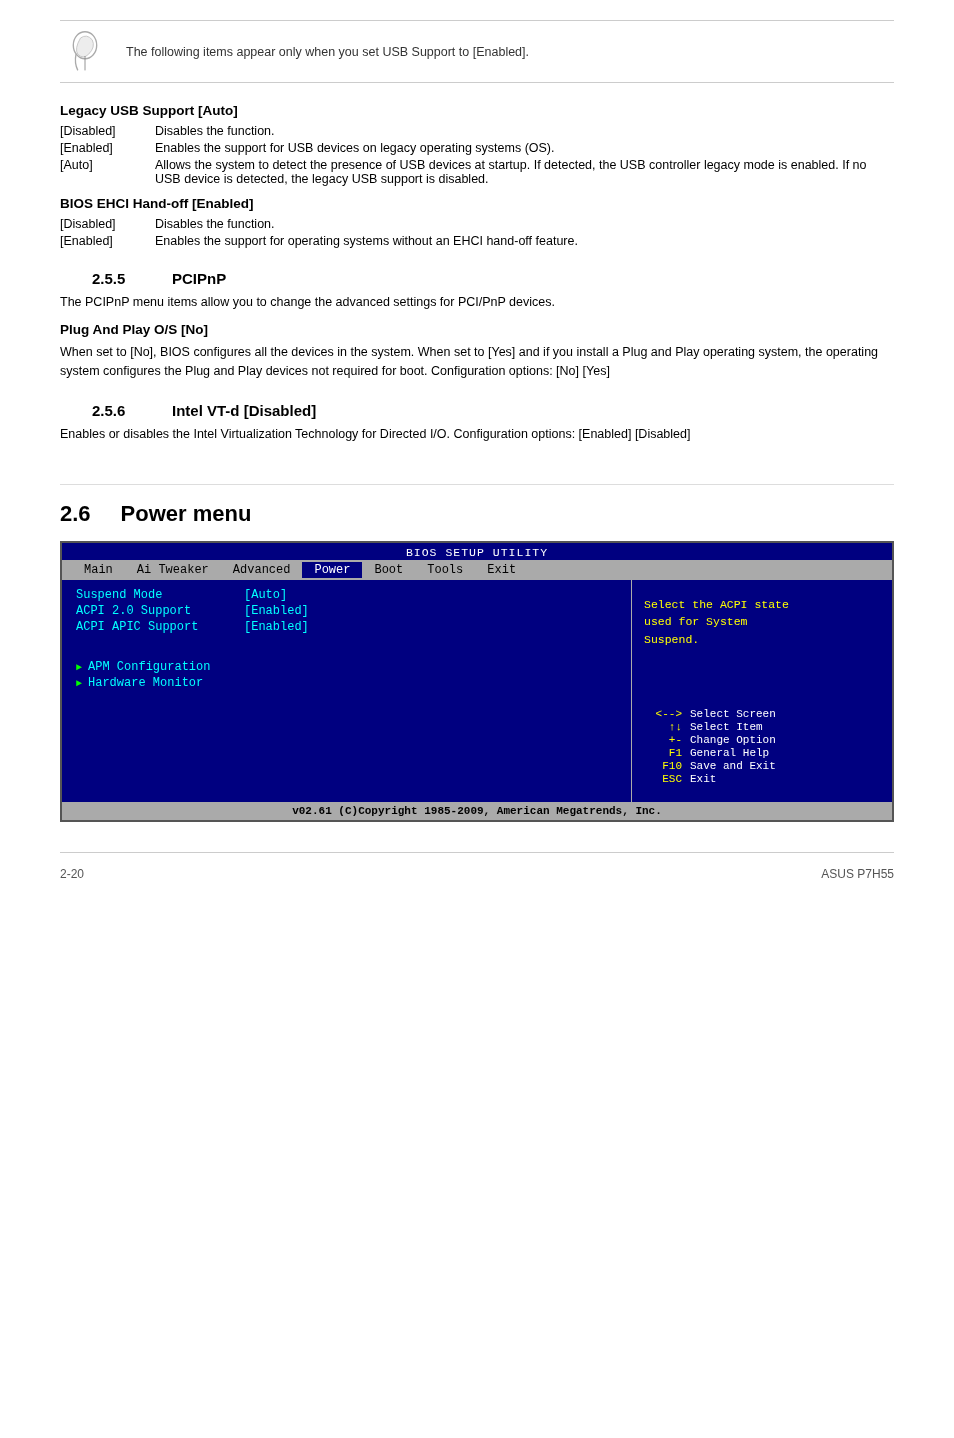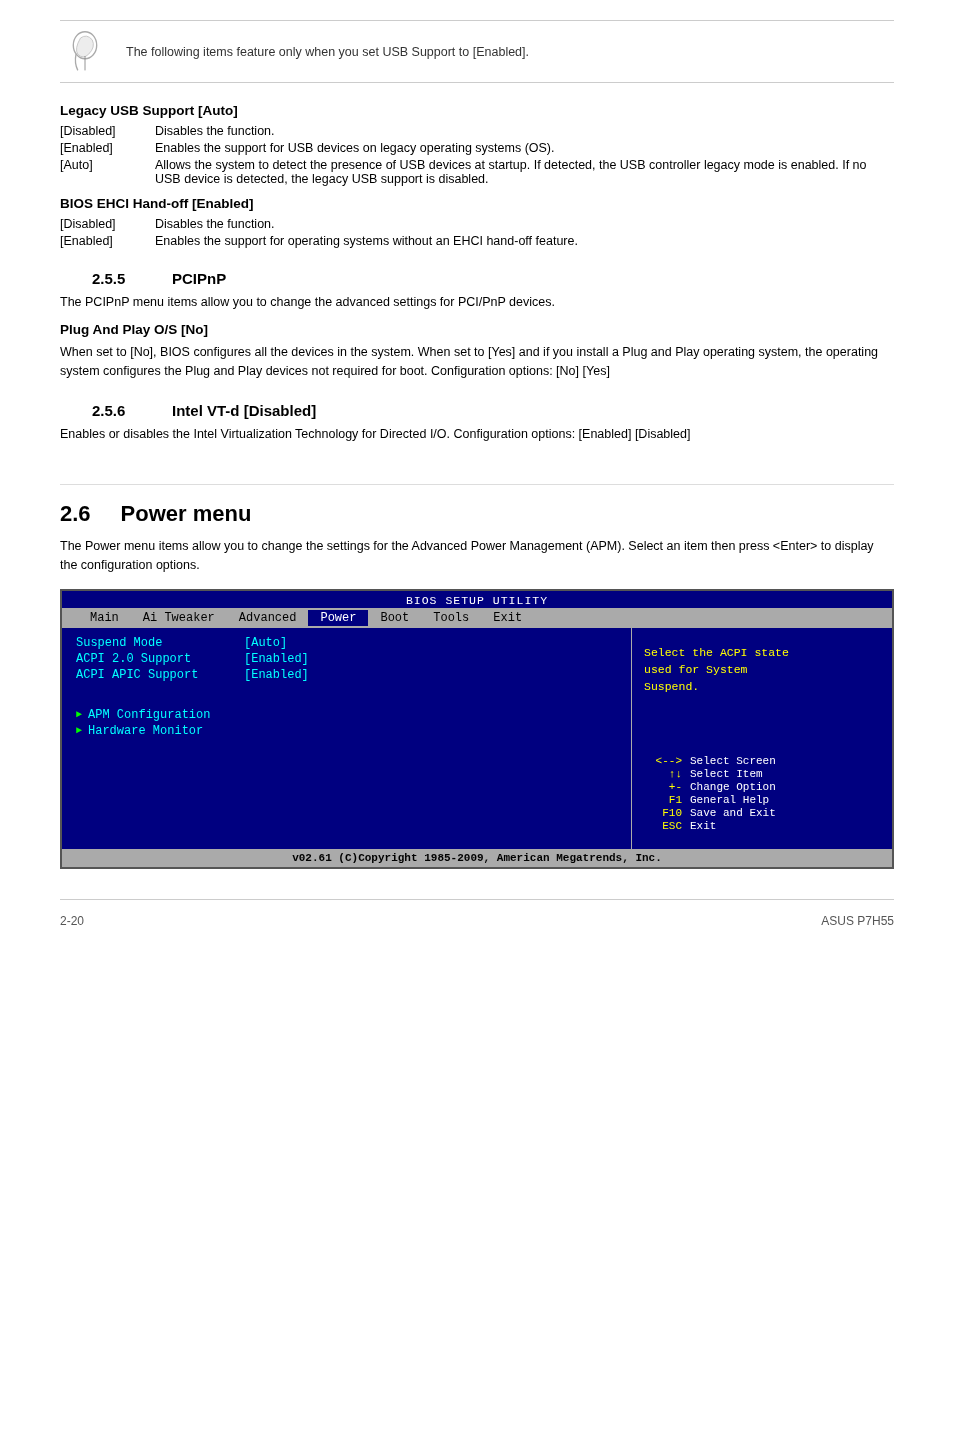--- a/index.html
+++ b/index.html
@@ -130,21 +130,21 @@
       font-size: 11.5px;
       letter-spacing: 1px;
     }
 
     .bios-menu-bar {
       display: flex;
       background: #aaa;
       color: #000;
       font-family: 'Courier New', Courier, monospace;
       font-size: 12px;
-      padding: 2px 16px;
+      padding: 2px 10px;
       gap: 0;
     }
     .bios-menu-item {
       padding: 1px 12px;
       color: #000;
       font-weight: normal;
     }
     .bios-menu-item.active {
       background: #000080;
       color: #fff;
@@ -256,21 +256,21 @@
 <div class="note-box">
   <div class="note-icon">
 
     <svg viewBox="0 0 40 50" fill="none" xmlns="http://www.w3.org/2000/svg">
       <ellipse cx="20" cy="18" rx="13" ry="15" stroke="#aaa" stroke-width="1.5" fill="none"></ellipse>
       <path d="M10 28 Q8 38 12 46" stroke="#aaa" stroke-width="1.5" fill="none"></path>
       <path d="M15 10 Q22 5 28 12 Q32 20 24 28 Q18 34 12 28 Q8 22 15 10Z" stroke="#888" stroke-width="1" fill="#ddd" opacity="0.5"></path>
       <line x1="20" y1="30" x2="20" y2="46" stroke="#888" stroke-width="1"></line>
     </svg>
   </div>
-  <div class="note-text">The following items feature only when you set USB Support to [Enabled].</div>
+  <div class="note-text">The following items appear only when you set USB Support to [Enabled].</div>
 </div>
 
 <div class="section-title">Legacy USB Support [Auto]</div>
 <div class="def-list">
   <div class="def-row">
     <div class="def-term">[Disabled]</div>
     <div class="def-desc">Disables the function.</div>
   </div>
   <div class="def-row">
     <div class="def-term">[Enabled]</div>
@@ -308,21 +308,20 @@
   <span class="title">Intel VT-d [Disabled]</span>
 </div>
 <div class="section-para">Enables or disables the Intel Virtualization Technology for Directed I/O. Configuration options: [Enabled] [Disabled]</div>
 
 <div class="big-section">
   <hr class="section-rule">
   <div class="big-section-heading">
     <span class="big-num">2.6</span>
     <span class="big-title">Power menu</span>
   </div>
-  <div class="section-para">The Power menu items allow you to change the settings for the Advanced Power Management (APM). Select an item then press &lt;Enter&gt; to display the configuration options.</div>
 </div>
 
 <div class="bios-screen">
 
   <div class="bios-title-bar">BIOS SETUP UTILITY</div>
 
   <div class="bios-menu-bar">
     <div class="bios-menu-item">Main</div>
     <div class="bios-menu-item">Ai Tweaker</div>
     <div class="bios-menu-item">Advanced</div>

